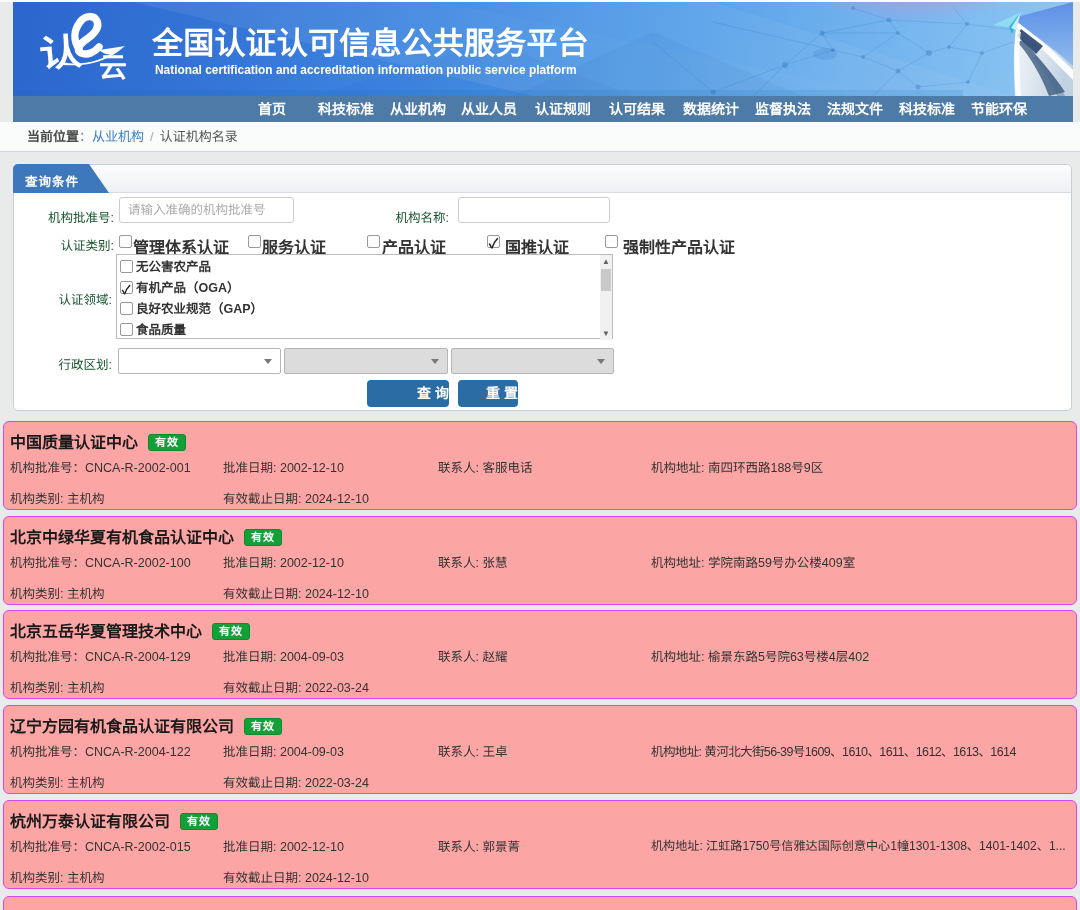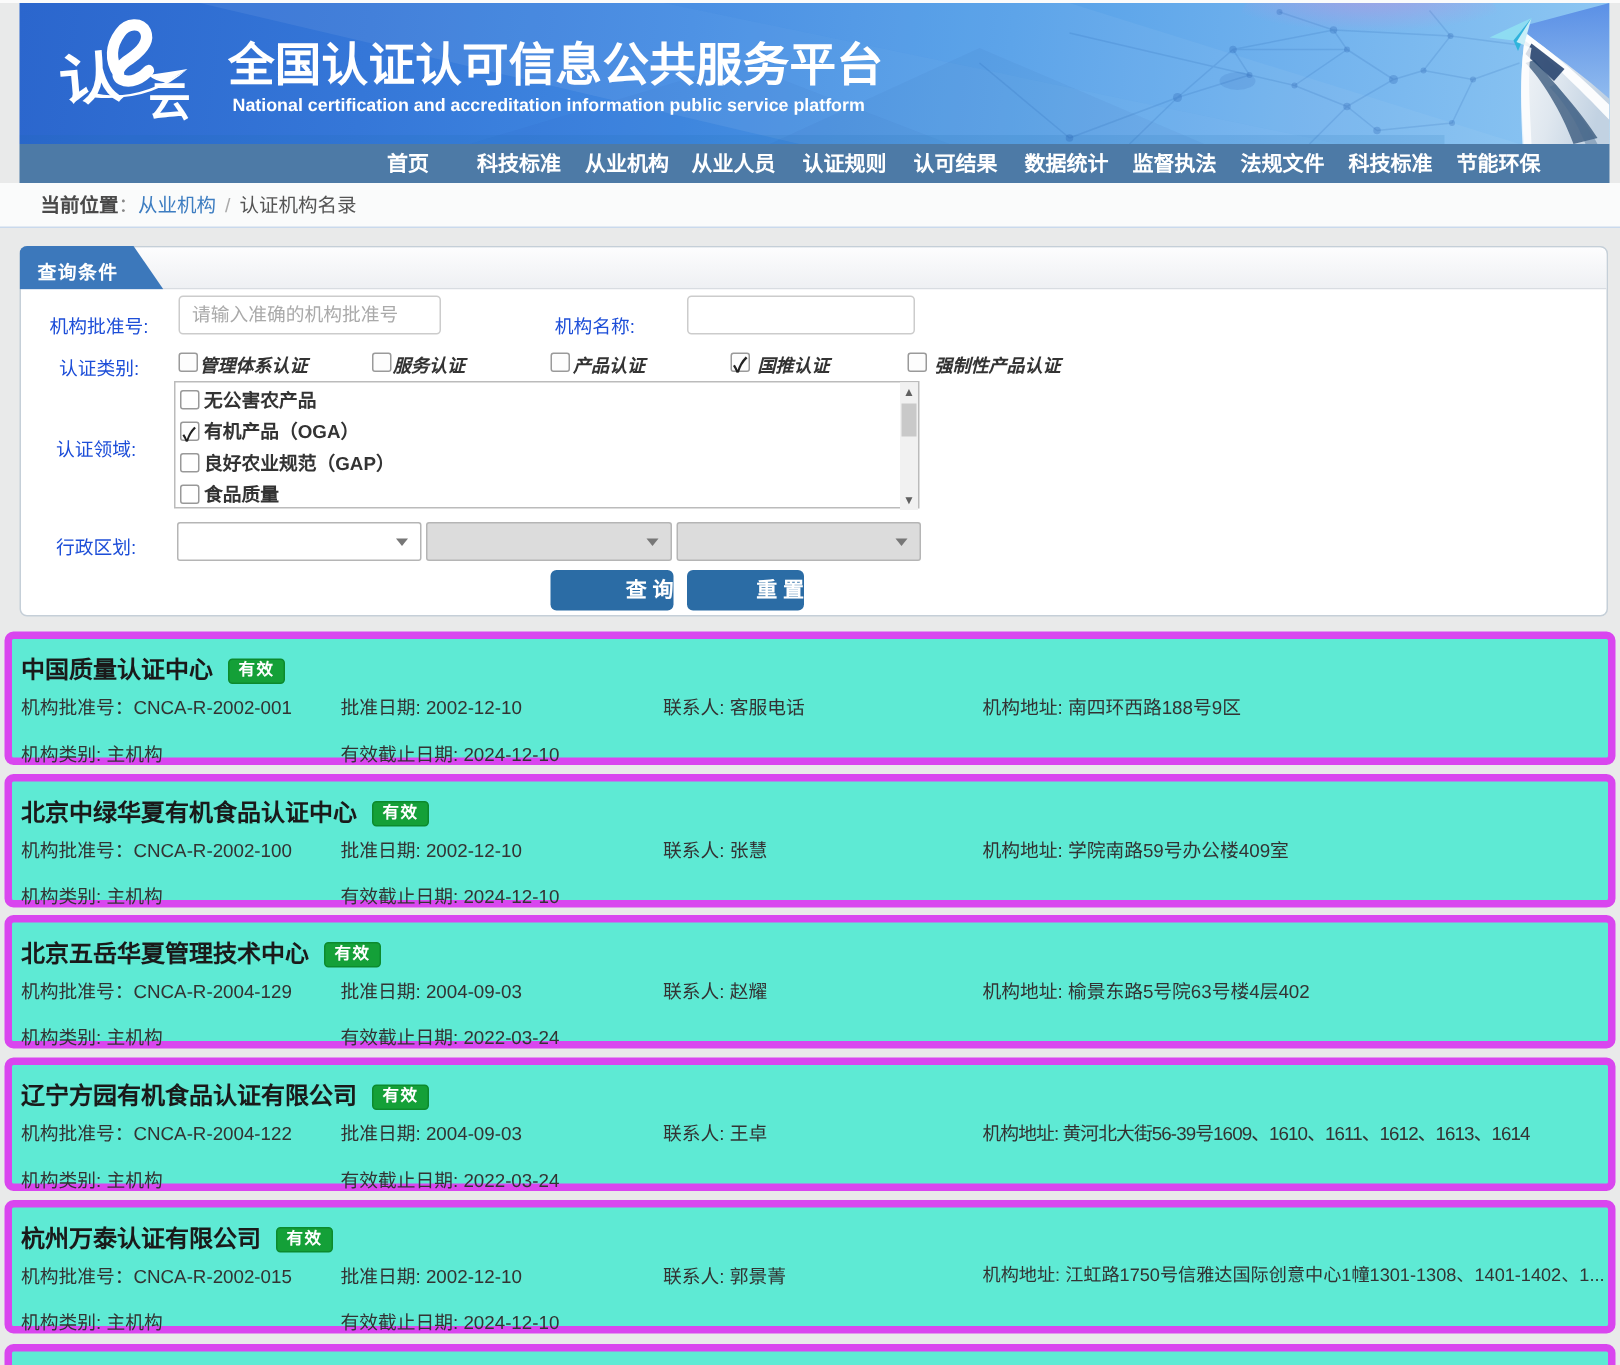--- a/index.html
+++ b/index.html
@@ -24,43 +24,43 @@
 #crumb a { color:#3d7dc1; text-decoration:none; }
 #crumb .sep { color:#aaa; padding:0 6px; }
 
 
 #panel { position:absolute; left:13px; top:164px; width:1059px; height:247px; background:#fff; border:1px solid #c5cfd8; border-radius:5px; }
 #tabrow { position:absolute; left:0; top:0; width:1057px; height:28px; background:linear-gradient(#fdfdfe,#eef0f3); border-bottom:1px solid #d8dce1; border-radius:5px 5px 0 0; }
 #tab { position:absolute; left:-1px; top:-1px; width:96px; height:29px; background:#3c78bb; border-radius:5px 0 0 0;
   clip-path:polygon(0 0, 76px 0, 96px 29px, 0 29px); }
 #tab span { position:absolute; left:12px; top:7px; color:#fff; font-size:12.5px; font-weight:bold; letter-spacing:1px; }
 
-.lbl { position:absolute; color:#1d4ed8; font-size:12.5px; text-align:center; }
+.lbl { position:absolute; color:#14532d; font-size:12.5px; text-align:right; }
 .inp { position:absolute; border:1px solid #ccc; border-radius:3px; background:#fff; height:26px; }
 .ph { color:#aaa; font-size:12.5px; line-height:24px; padding-left:8px; }
 
 .cbrow span.cb { position:absolute; top:2px; width:13px; height:13px; border:1px solid #9a9a9a; background:#fdfdfd; border-radius:2px; }
 .ck::after { content:"\2713"; position:absolute; left:1px; top:-3px; font-size:13px; font-weight:bold; color:#222; }
-.cbtext { position:absolute; top:1px; font-size:12px; font-weight:bold; color:#333; white-space:nowrap;font-style:italic; }
+.cbtext { position:absolute; top:1px; font-size:16px; font-weight:bold; color:#333; white-space:nowrap; }
 
 #listbox { position:absolute; left:102px; top:89px; width:497px; height:85px; border:1px solid #bbb; background:#fff; }
 .li-item { position:absolute; left:3px; height:14px; }
 .li-item .cb { position:absolute; left:0; top:0; width:13px; height:13px; border:1px solid #999; background:#fff; border-radius:2px; }
 .li-item .cb.ck2::after { content:"\2713"; position:absolute; left:1px; top:-2px; font-size:12px; font-weight:bold; color:#222; }
 .li-item .t { position:absolute; left:16px; top:0; font-size:12.5px; font-weight:bold; color:#333; white-space:nowrap; line-height:14px; }
 #sbar { position:absolute; right:0; top:0; width:12px; height:83px; background:#f1f1f1; }
 #sbar .thumb { position:absolute; left:1px; top:14px; width:10px; height:22px; background:#c9c9c9; }
 #sbar .ar { position:absolute; left:0; width:12px; height:13px; background:#f1f1f1; color:#606060; font-size:8px; text-align:center; line-height:13px; }
 
 .sel { position:absolute; height:26px; border:1px solid #b5b5b5; border-radius:2px; }
 .sel .caret { position:absolute; right:8px; top:10px; width:0; height:0; border-left:4px solid transparent; border-right:4px solid transparent; border-top:5px solid #777; }
 .btn { position:absolute; height:27px; background:#2b6ca5; border-radius:4px; color:#fff; font-size:14px; font-weight:bold; text-align:right; line-height:27px; }
 
 
-.card { position:absolute; left:3px; width:1074px; height:89px; background:#5eead4; border:5px solid #d946ef; border-radius:6px; }
+.card { position:absolute; left:3px; width:1074px; height:89px; background:#fca5a5; border:1px solid #d946ef; border-radius:6px; }
 .card h3 { position:absolute; left:6px; top:7px; font-size:16px; color:#1a1a1a; font-weight:bold; white-space:nowrap; }
 .badge { display:inline-block; margin-left:10px; vertical-align:2px; background:#14a038; border:1px solid #0c8a2d; border-radius:3px; color:#fff; font-size:11px; font-weight:bold; padding:0 6px 1px; line-height:14px; letter-spacing:1px; }
 .card .f { position:absolute; font-size:12.5px; color:#333; white-space:nowrap; }
 .r1 { top:35px; }
 .r2 { top:66px; }
 .c1 { left:6px; }
 .c2 { left:219px; }
 .c3 { left:434px; }
 .c4 { left:647px; }
 </style>
@@ -217,21 +217,21 @@
       <span class="caret"></span>
     </div>
   <div class="sel" style="left:270px; top:183px; width:164px; background:#dcdcdc;">
       <span class="caret"></span>
     </div>
   <div class="sel" style="left:437px; top:183px; width:163px; background:#dcdcdc;">
       <span class="caret"></span>
     </div>
 
   <div class="btn" style="left:353px; top:215px; width:82px;">查 询</div>
-  <div class="btn" style="left:444px; top:215px; width:78px;">重 置</div>
+  <div class="btn" style="left:444px; top:215px; width:60px;">重 置</div>
 </div>
 
 <div class="card" style="top:421px">
   <h3>中国质量认证中心<span class="badge">有效</span></h3>
   <div class="f r1 c1">机构批准号：CNCA-R-2002-001</div>
   <div class="f r1 c2">批准日期: 2002-12-10</div>
   <div class="f r1 c3">联系人: 客服电话</div>
   <div class="f r1 c4">机构地址: 南四环西路188号9区</div>
   <div class="f r2 c1">机构类别: 主机构</div>
   <div class="f r2 c2">有效截止日期: 2024-12-10</div>

